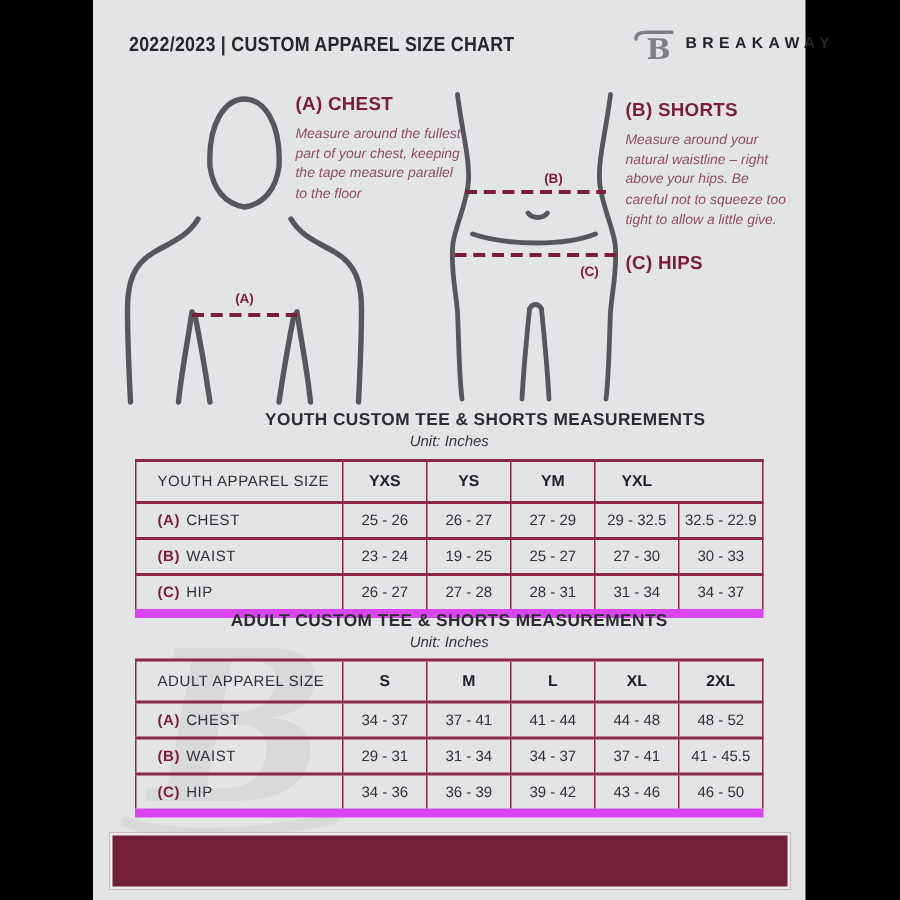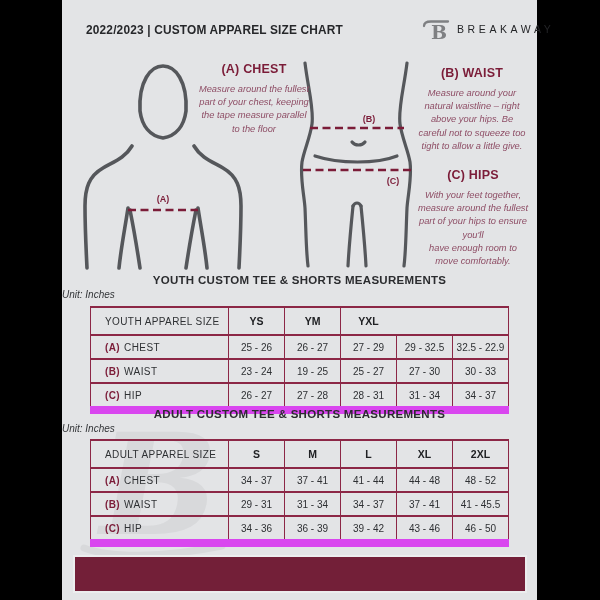--- a/index.html
+++ b/index.html
@@ -16,24 +16,24 @@
   
   .header {
     position:absolute; top:16px; left:24px; right:18px; height:26px;
     display:flex; justify-content:space-between; align-items:center;gap:44px;
   }
   .doc-title {
     font-weight:700; font-size:13.5px; color:#26272a; letter-spacing:0.2px;
     transform:scaleX(0.88); transform-origin:left center; white-space:nowrap;
   }
   .brand { display:flex; align-items:center; gap:7px; }
-  .brand-name { font-weight:400; font-size:10.5px; letter-spacing:3.6px; color:#232427; }
-
-  
-  .instr { position:absolute;text-align:center; }
+  .brand-name { font-weight:700; font-size:10.5px; letter-spacing:3.6px; color:#232427; }
+
+  
+  .instr { position:absolute; }
   .instr h3 { margin:0; font-size:12.5px; font-weight:700; color:#7b1c38; letter-spacing:0.2px; }
   .instr p {
     margin:7px 0 0; font-size:9.3px; font-style:italic; color:#8e4d65;
     line-height:1.42; white-space:pre-line;
   }
   .instr-chest { left:135px; top:62px; width:114px; }
   .instr-waist { left:355px; top:66px; width:110px; }
   .instr-hips  { left:355px; top:168px; width:112px; }
 
   
@@ -42,30 +42,30 @@
   svg .dlabel { font-family:"Liberation Sans",sans-serif; font-weight:bold; font-size:9px; fill:#7b1c38; }
   .torso-svg { position:absolute; left:15px; top:56px; }
   .lower-svg { position:absolute; left:235px; top:60px; }
 
   
   .section-title {
     position:absolute; left:0; width:100%; text-align:center;
     font-weight:700; font-size:11.5px; color:#2b2c2f; letter-spacing:0.3px;
   }
   .section-unit {
-    position:absolute; left:0; width:100%; text-align:left;
+    position:absolute; left:0; width:100%; text-align:center;
     font-style:italic; font-size:10px; color:#333538;
   }
-  .yt-title { top:274px; } .yt-unit { top:289px; }
+  .yt-title { top:274px;padding-left:24px; } .yt-unit { top:289px; }
   .ad-title { top:408px; } .ad-unit { top:423px; }
 
   
   .size-table {
     position:absolute; left:28px; width:419px;
-    border-bottom:8px solid #d946ef;
+    border-bottom:6px solid #d946ef;
   }
   .yt-table { top:306px; }
   .ad-table { top:439px;text-align:right; }
   .t-row {
     display:grid; grid-template-columns:138px repeat(5,1fr);
     border-top:2px solid #8c2746; border-right:1px solid #8c2746;
     height:22px;
   }
   .t-row.t-head { height:26px; }
   .cell {
@@ -135,34 +135,33 @@
     <text class="dlabel" x="72" y="62" text-anchor="middle">(B)</text>
     <line class="dash" x1="6" y1="110" x2="118" y2="110"></line>
     <text class="dlabel" x="96" y="124" text-anchor="middle">(C)</text>
   </svg>
 
   <div class="instr instr-chest">
     <h3>(A) CHEST</h3>
     <p>Measure around the fullest part of your chest, keeping the tape measure parallel to the floor</p>
   </div>
   <div class="instr instr-waist">
-    <h3>(B) WAIST</h3>
+    <h3>(B) SHORTS</h3>
     <p>Measure around your natural waistline – right above your hips. Be careful not to squeeze too tight to allow a little give.</p>
   </div>
   <div class="instr instr-hips">
     <h3>(C) HIPS</h3>
-    <p>With your feet together, measure around the fullest part of your hips to ensure you'll
-have enough room to move comfortably.</p>
   </div>
 
   <div class="section-title yt-title">YOUTH CUSTOM TEE &amp; SHORTS MEASUREMENTS</div>
   <div class="section-unit yt-unit">Unit: Inches</div>
   <div class="size-table yt-table">
     <div class="t-row t-head">
       <div class="cell first">YOUTH APPAREL SIZE</div>
+      <div class="cell">YXS</div>
       <div class="cell">YS</div>
       <div class="cell">YM</div>
       <div class="cell">YXL</div>
     </div>
     <div class="t-row">
       <div class="cell first">
           <span class="pfx">(A)</span>
           <span>CHEST</span>
         </div>
       <div class="cell">25 - 26</div>

